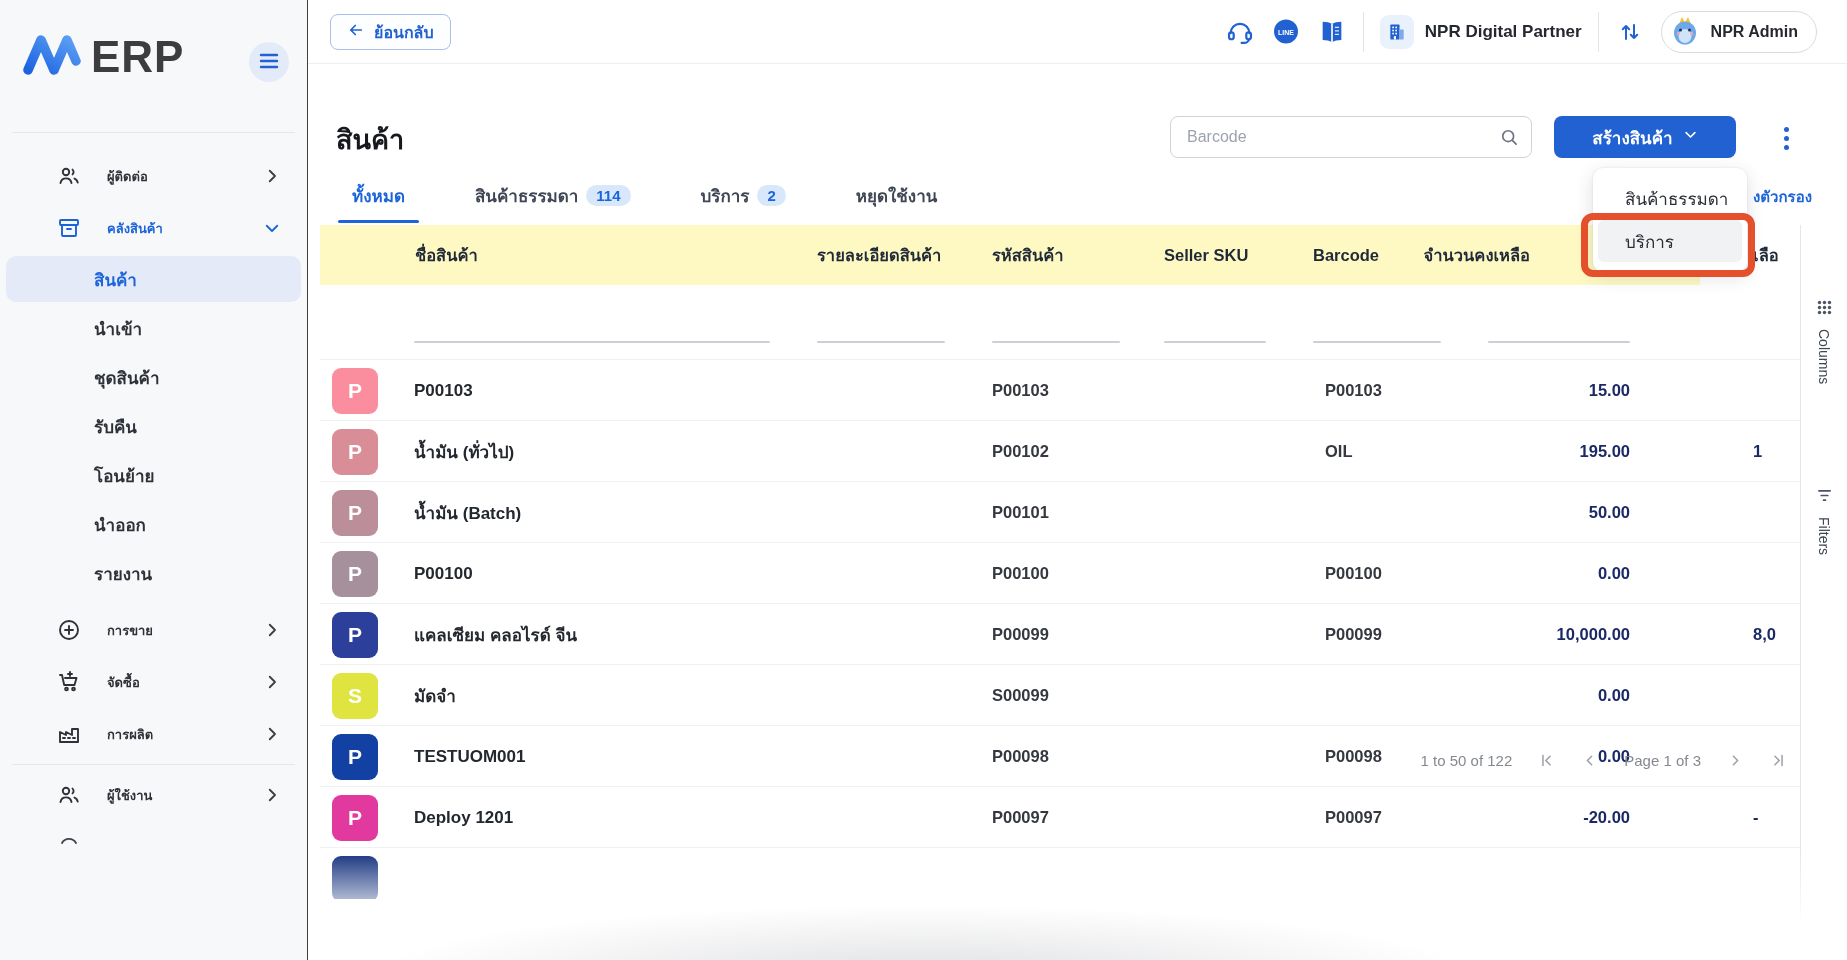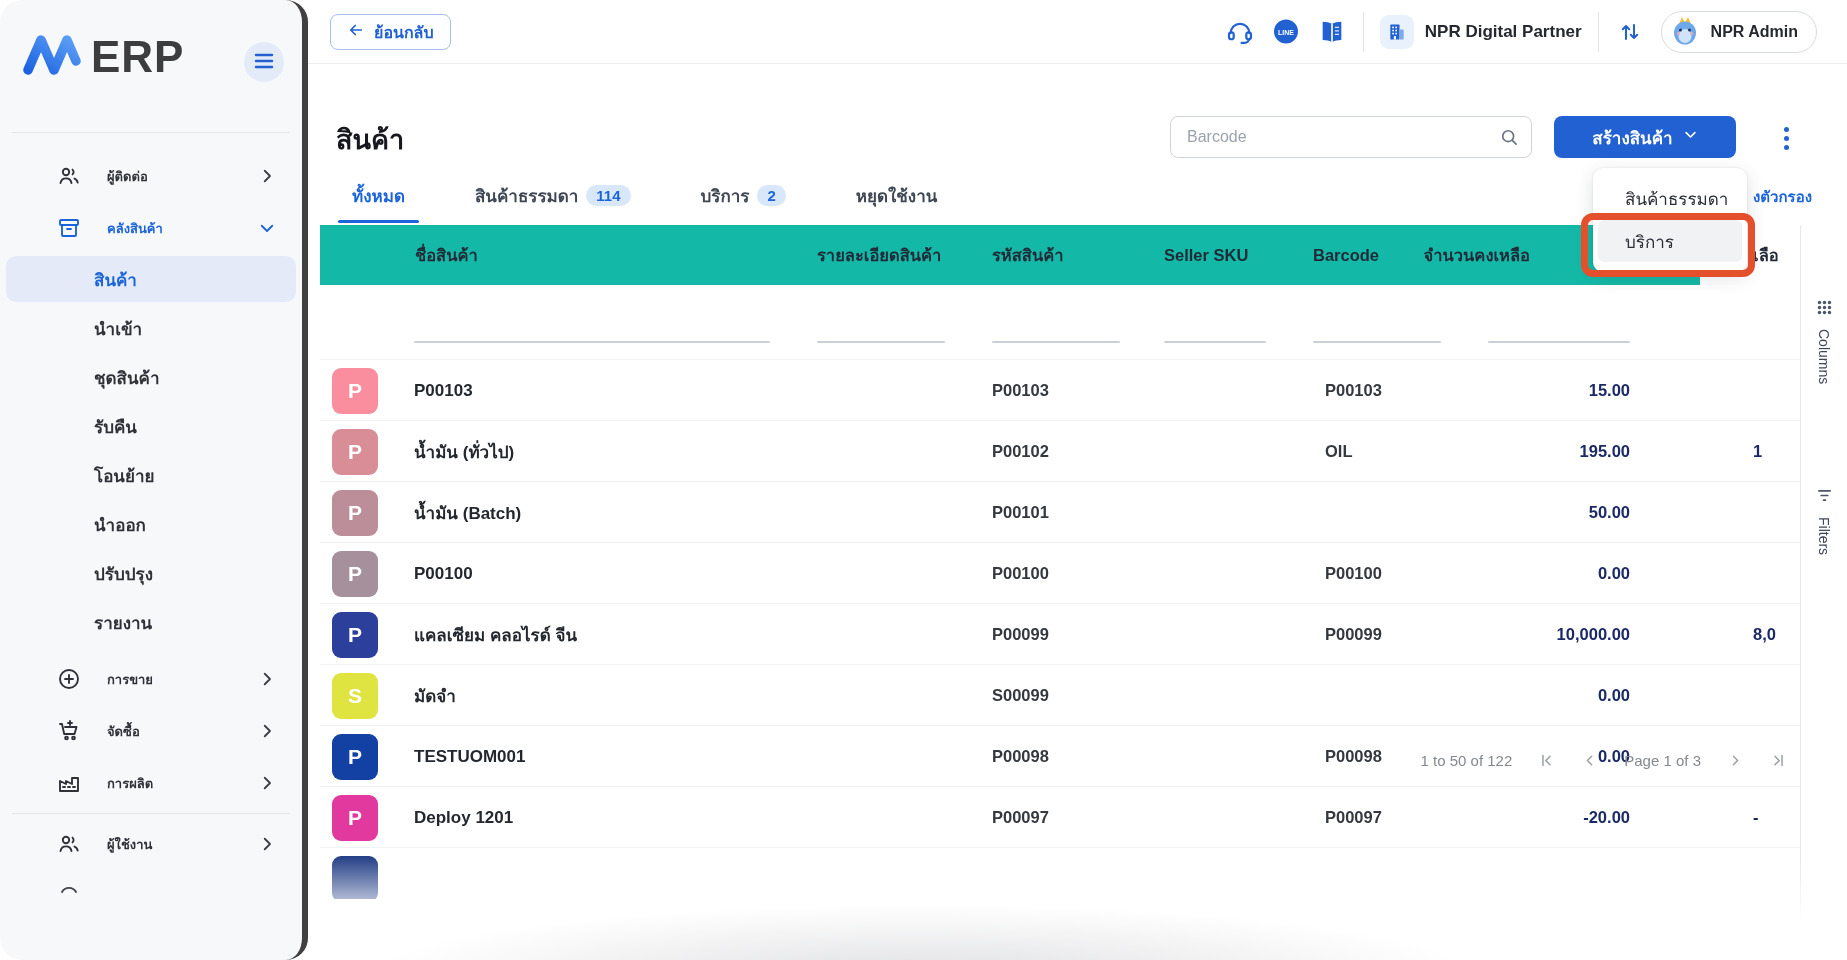--- a/index.html
+++ b/index.html
@@ -1,20 +1,20 @@
 <!DOCTYPE html>
 <html><head>
 <meta charset="utf-8">
 <style>
   html,body{margin:0;padding:0;background:#fff;}
   *{box-sizing:border-box;font-family:"Liberation Sans","DejaVu Sans",sans-serif;}
   .screen{position:relative;width:1847px;height:960px;overflow:hidden;background:#fff;}
 
   
-  .sidebar{position:absolute;left:0;top:0;width:308px;height:960px;background:#F7F8FA;border-right:6px solid #404040;overflow:hidden;border-radius:22px;}
+  .sidebar{position:absolute;left:0;top:0;width:308px;height:960px;background:#F7F8FA;border-right:1px solid #404040;overflow:hidden;}
   .logo-row{position:absolute;left:0;top:0;width:100%;height:110px;}
   .logo{position:absolute;left:23px;top:32px;display:flex;align-items:center;gap:10px;}
   .logo-text{font-size:44px;font-weight:600;color:#3D3D3F;letter-spacing:1px;}
   .sb-toggle{position:absolute;right:18px;top:42px;width:40px;height:40px;border-radius:50%;background:#E4EBF8;border:none;display:flex;align-items:center;justify-content:center;cursor:pointer;}
   .sb-divider{border-top:1px solid #E4E6EA;margin:0 12px;}
   .sb-divider.top{position:absolute;top:132px;left:0;right:0;margin:0 12px;}
   .nav{position:absolute;top:150px;left:0;right:0;}
   .nav-item{display:flex;align-items:center;height:52px;padding:0 26px 0 38px;color:#2E3138;font-size:13px;font-weight:600;cursor:pointer;margin-left:19px;}
   .nav-item .ico{width:24px;height:24px;flex:0 0 24px;display:flex;align-items:center;justify-content:center;}
   .nav-item .lbl{flex:1;margin-left:26px;}
@@ -49,21 +49,21 @@
   .kebab i{width:5px;height:5px;border-radius:50%;background:#2161D1;}
 
   .tabs{position:absolute;left:30px;top:118px;display:flex;gap:42px;}
   .tab{display:flex;align-items:center;gap:8px;padding:0 14px 14px 14px;font-size:17px;font-weight:600;color:#3F4754;cursor:pointer;position:relative;}
   .tab.active{color:#1C64D9;font-weight:700;}
   .tab.active::after{content:"";position:absolute;left:0;right:0;bottom:0;height:3px;border-radius:2px;background:#1C64D9;}
   .badge{background:#D8E8FA;color:#1C64D9;font-size:15px;font-weight:700;padding:2px 10px;border-radius:11px;}
   .clear-filter-frag{position:absolute;left:1445px;top:121px;color:#1C64D9;font-size:15px;font-weight:700;cursor:pointer;}
 
   
-  .thead{position:absolute;left:12px;top:161px;width:1380px;height:60px;background:#14b8a6;}
+  .thead{position:absolute;left:12px;top:161px;width:1380px;height:60px;background:#fef9c3;}
   .th{position:absolute;top:0;height:60px;display:flex;align-items:center;font-size:16.5px;font-weight:700;color:#1F2937;cursor:pointer;}
   .th.r{justify-content:flex-end;}
   .filter-row{position:absolute;left:12px;top:221px;width:1480px;height:74px;background:#fff;}
   .f-inp{position:absolute;top:56px;height:2px;background:#CBD0D6;border-radius:1px;cursor:text;}
   .rows{position:absolute;left:12px;top:295px;width:1480px;}
   .t-row{position:relative;width:1480px;height:61px;border-top:1px solid #F1F2F3;overflow:hidden;cursor:pointer;background:#fff;}
   .avatar{position:absolute;left:12px;top:8px;width:46px;height:46px;border-radius:9px;display:flex;align-items:center;justify-content:center;color:#fff;font-size:21px;font-weight:700;}
   .c-name{position:absolute;left:94px;top:0;height:61px;display:flex;align-items:center;font-size:17px;font-weight:600;color:#23272E;}
   .c-code{position:absolute;left:672px;top:0;height:61px;display:flex;align-items:center;font-size:16.5px;font-weight:600;color:#35393F;}
   .c-bar{position:absolute;left:1005px;top:0;height:61px;display:flex;align-items:center;font-size:16.5px;font-weight:600;color:#35393F;}
@@ -165,23 +165,20 @@
           <span>ชุดสินค้า</span>
         </div>
       <div class="sub-item">
           <span>รับคืน</span>
         </div>
       <div class="sub-item">
           <span>โอนย้าย</span>
         </div>
       <div class="sub-item">
           <span>นำออก</span>
-        </div>
-      <div class="sub-item">
-          <span>ปรับปรุง</span>
         </div>
       <div class="sub-item">
           <span>รายงาน</span>
         </div>
 
       <div class="grp-space"></div>
 
       <div class="nav-item">
         <span class="ico">
           <svg width="24" height="24" viewBox="0 0 24 24" fill="none" stroke="#2E3138" stroke-width="1.9" stroke-linecap="round">

